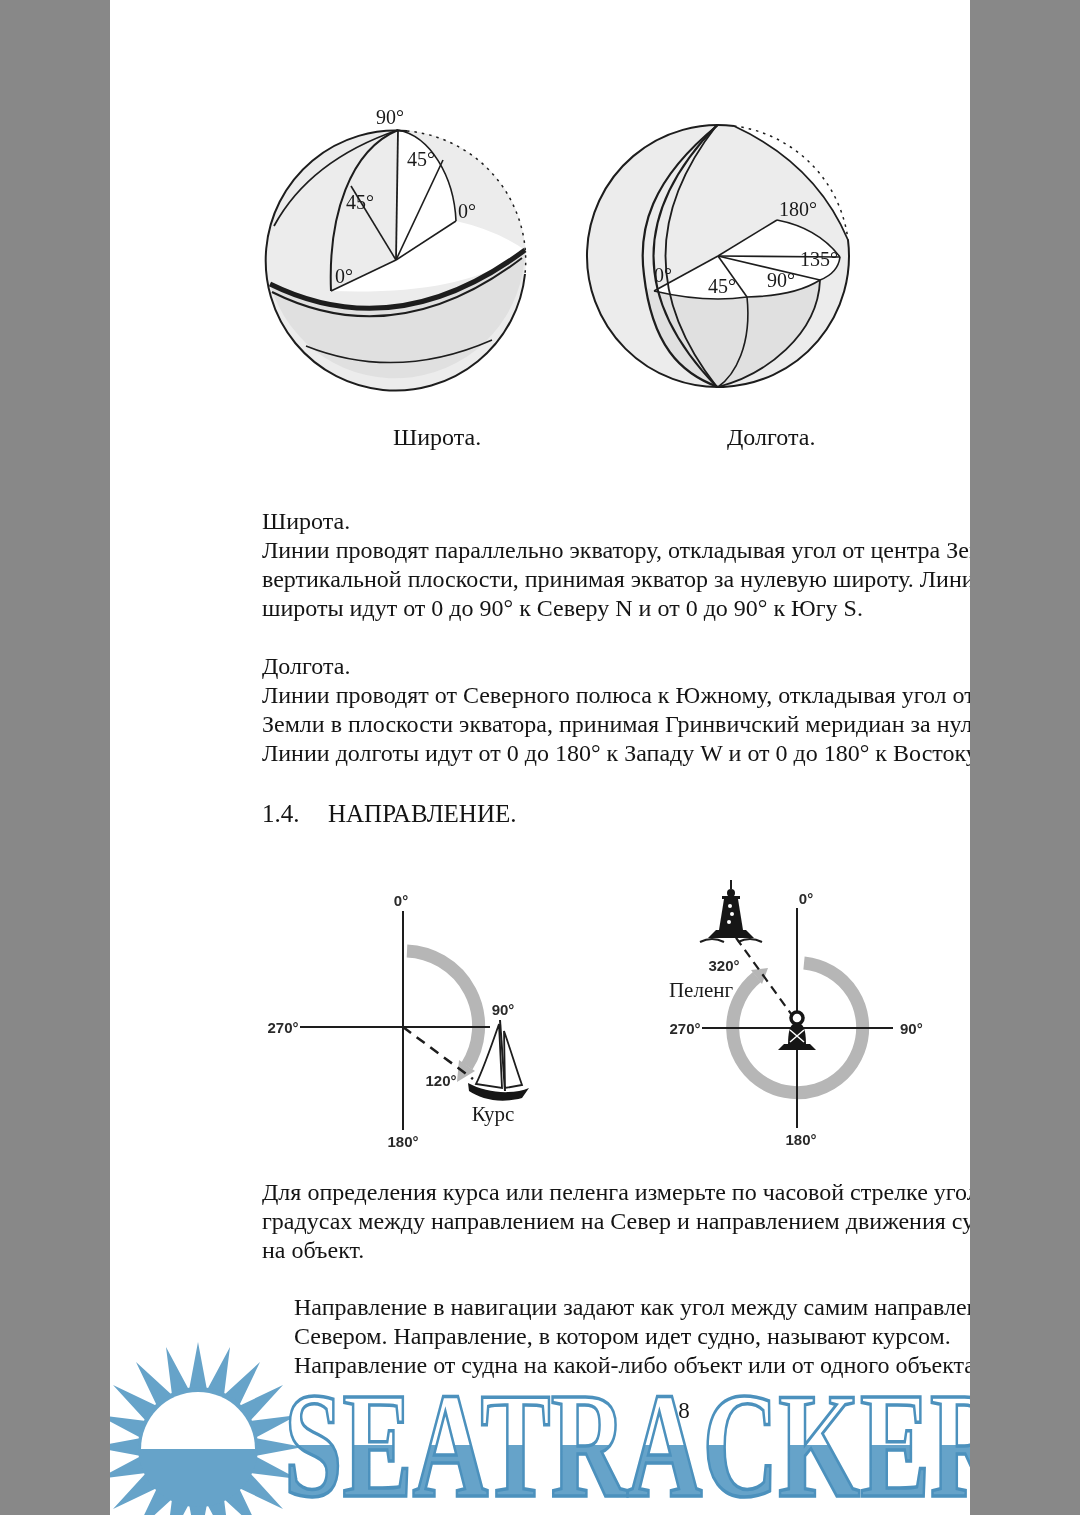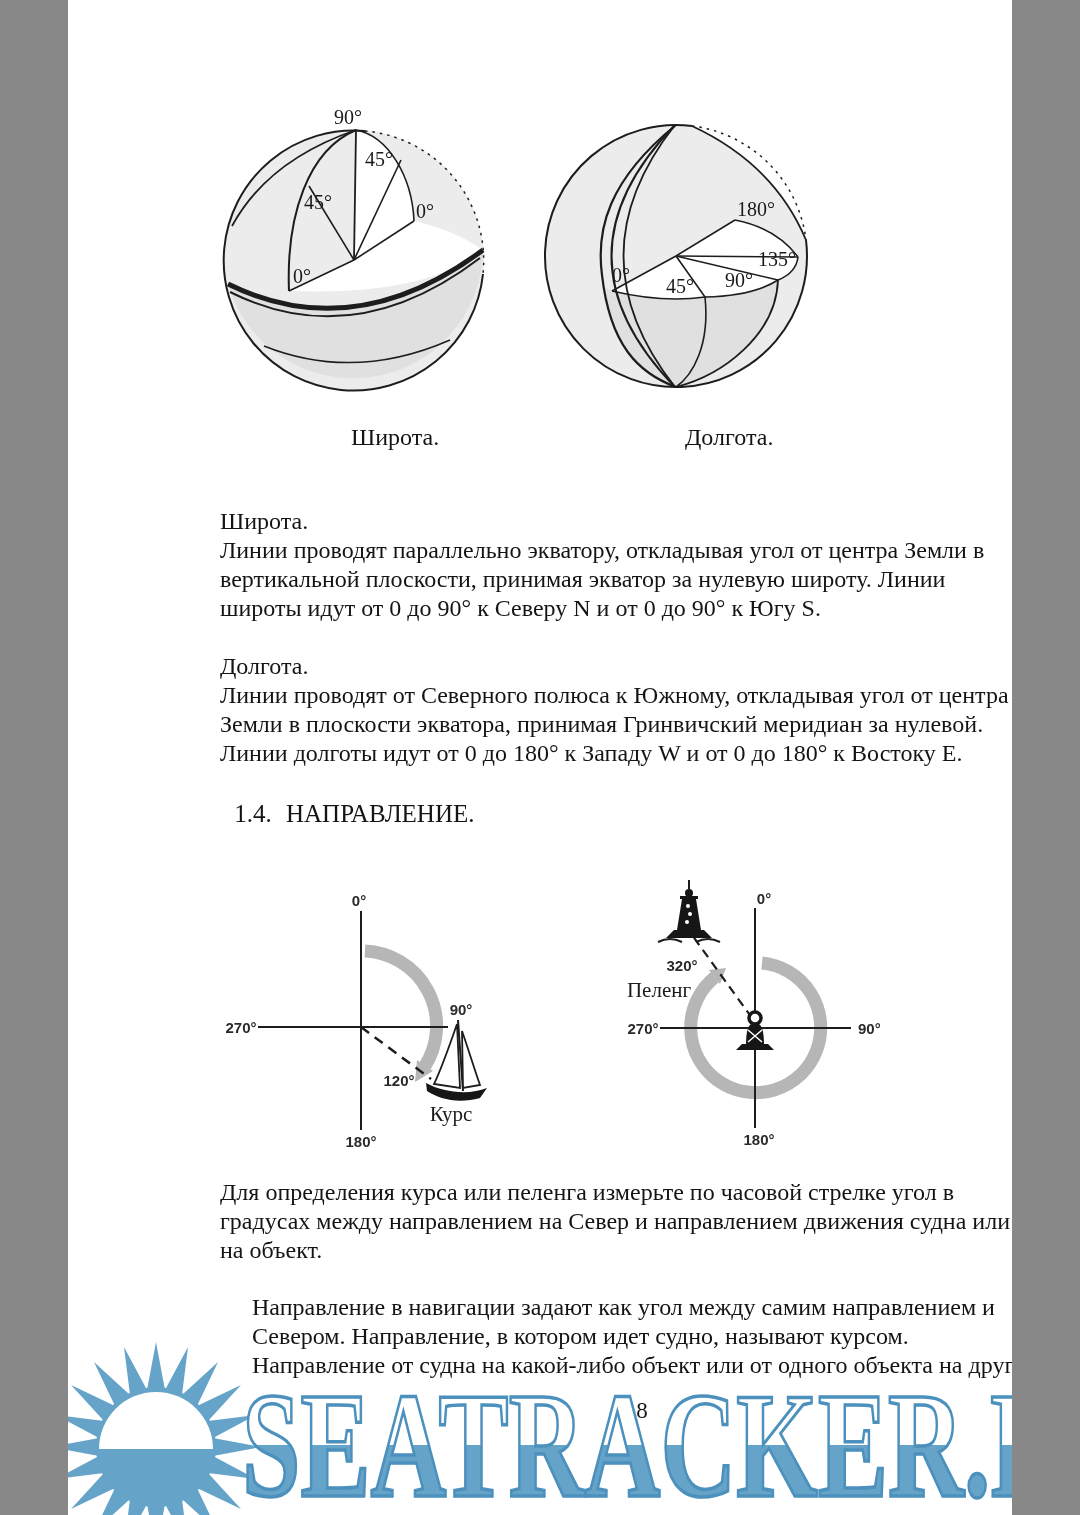--- a/index.html
+++ b/index.html
@@ -1,29 +1,29 @@
 <!DOCTYPE html>
 <html lang="ru" style="--wm-fill: #66a3c9; --wm-outline: #4c91bd;"><head>
 <meta charset="utf-8">
 <style>
   :root { --wm-fill:#66a3c9; --wm-outline:#4c91bd; }
   html,body { margin:0; padding:0; background:#888; }
   .page {
-    position:relative; width:944px; height:1515px; margin:0 auto;
+    position:relative; width:860px; height:1515px; margin:0 auto;
     background:#ffffff; overflow:hidden;
     font-family:"Liberation Serif", serif; color:#141414;
   }
   .abs { position:absolute; }
   .para {
     position:absolute; left:152px; width:840px;
     font-size:24px; line-height:29px; white-space:pre-line;
   }
   .caption { position:absolute; top:424px; font-size:24px; }
   .heading { position:absolute; left:152px; top:800px; font-size:25px; }
-  .hnum { display:inline-block; width:66px;text-align:center; }
+  .hnum { display:inline-block; width:66px; }
   svg { position:absolute; overflow:visible; }
   svg text { font-family:"Liberation Serif", serif; fill:#1a1a1a; }
   .t20 { font-size:20px; }
   .t22 { font-size:21px; }
   .sans { font-family:"Liberation Sans", sans-serif; font-weight:bold; font-size:15px; fill:#2a2a2a; }
   .stroke { stroke:#1d1d1d; fill:none; }
   .gray-arc { stroke:#b6b6b6; fill:none; }
   .pagenum { position:absolute; left:560px; top:1398px; width:28px; text-align:center;
              font-size:23px; z-index:5; }
   .wm { z-index:4; }

